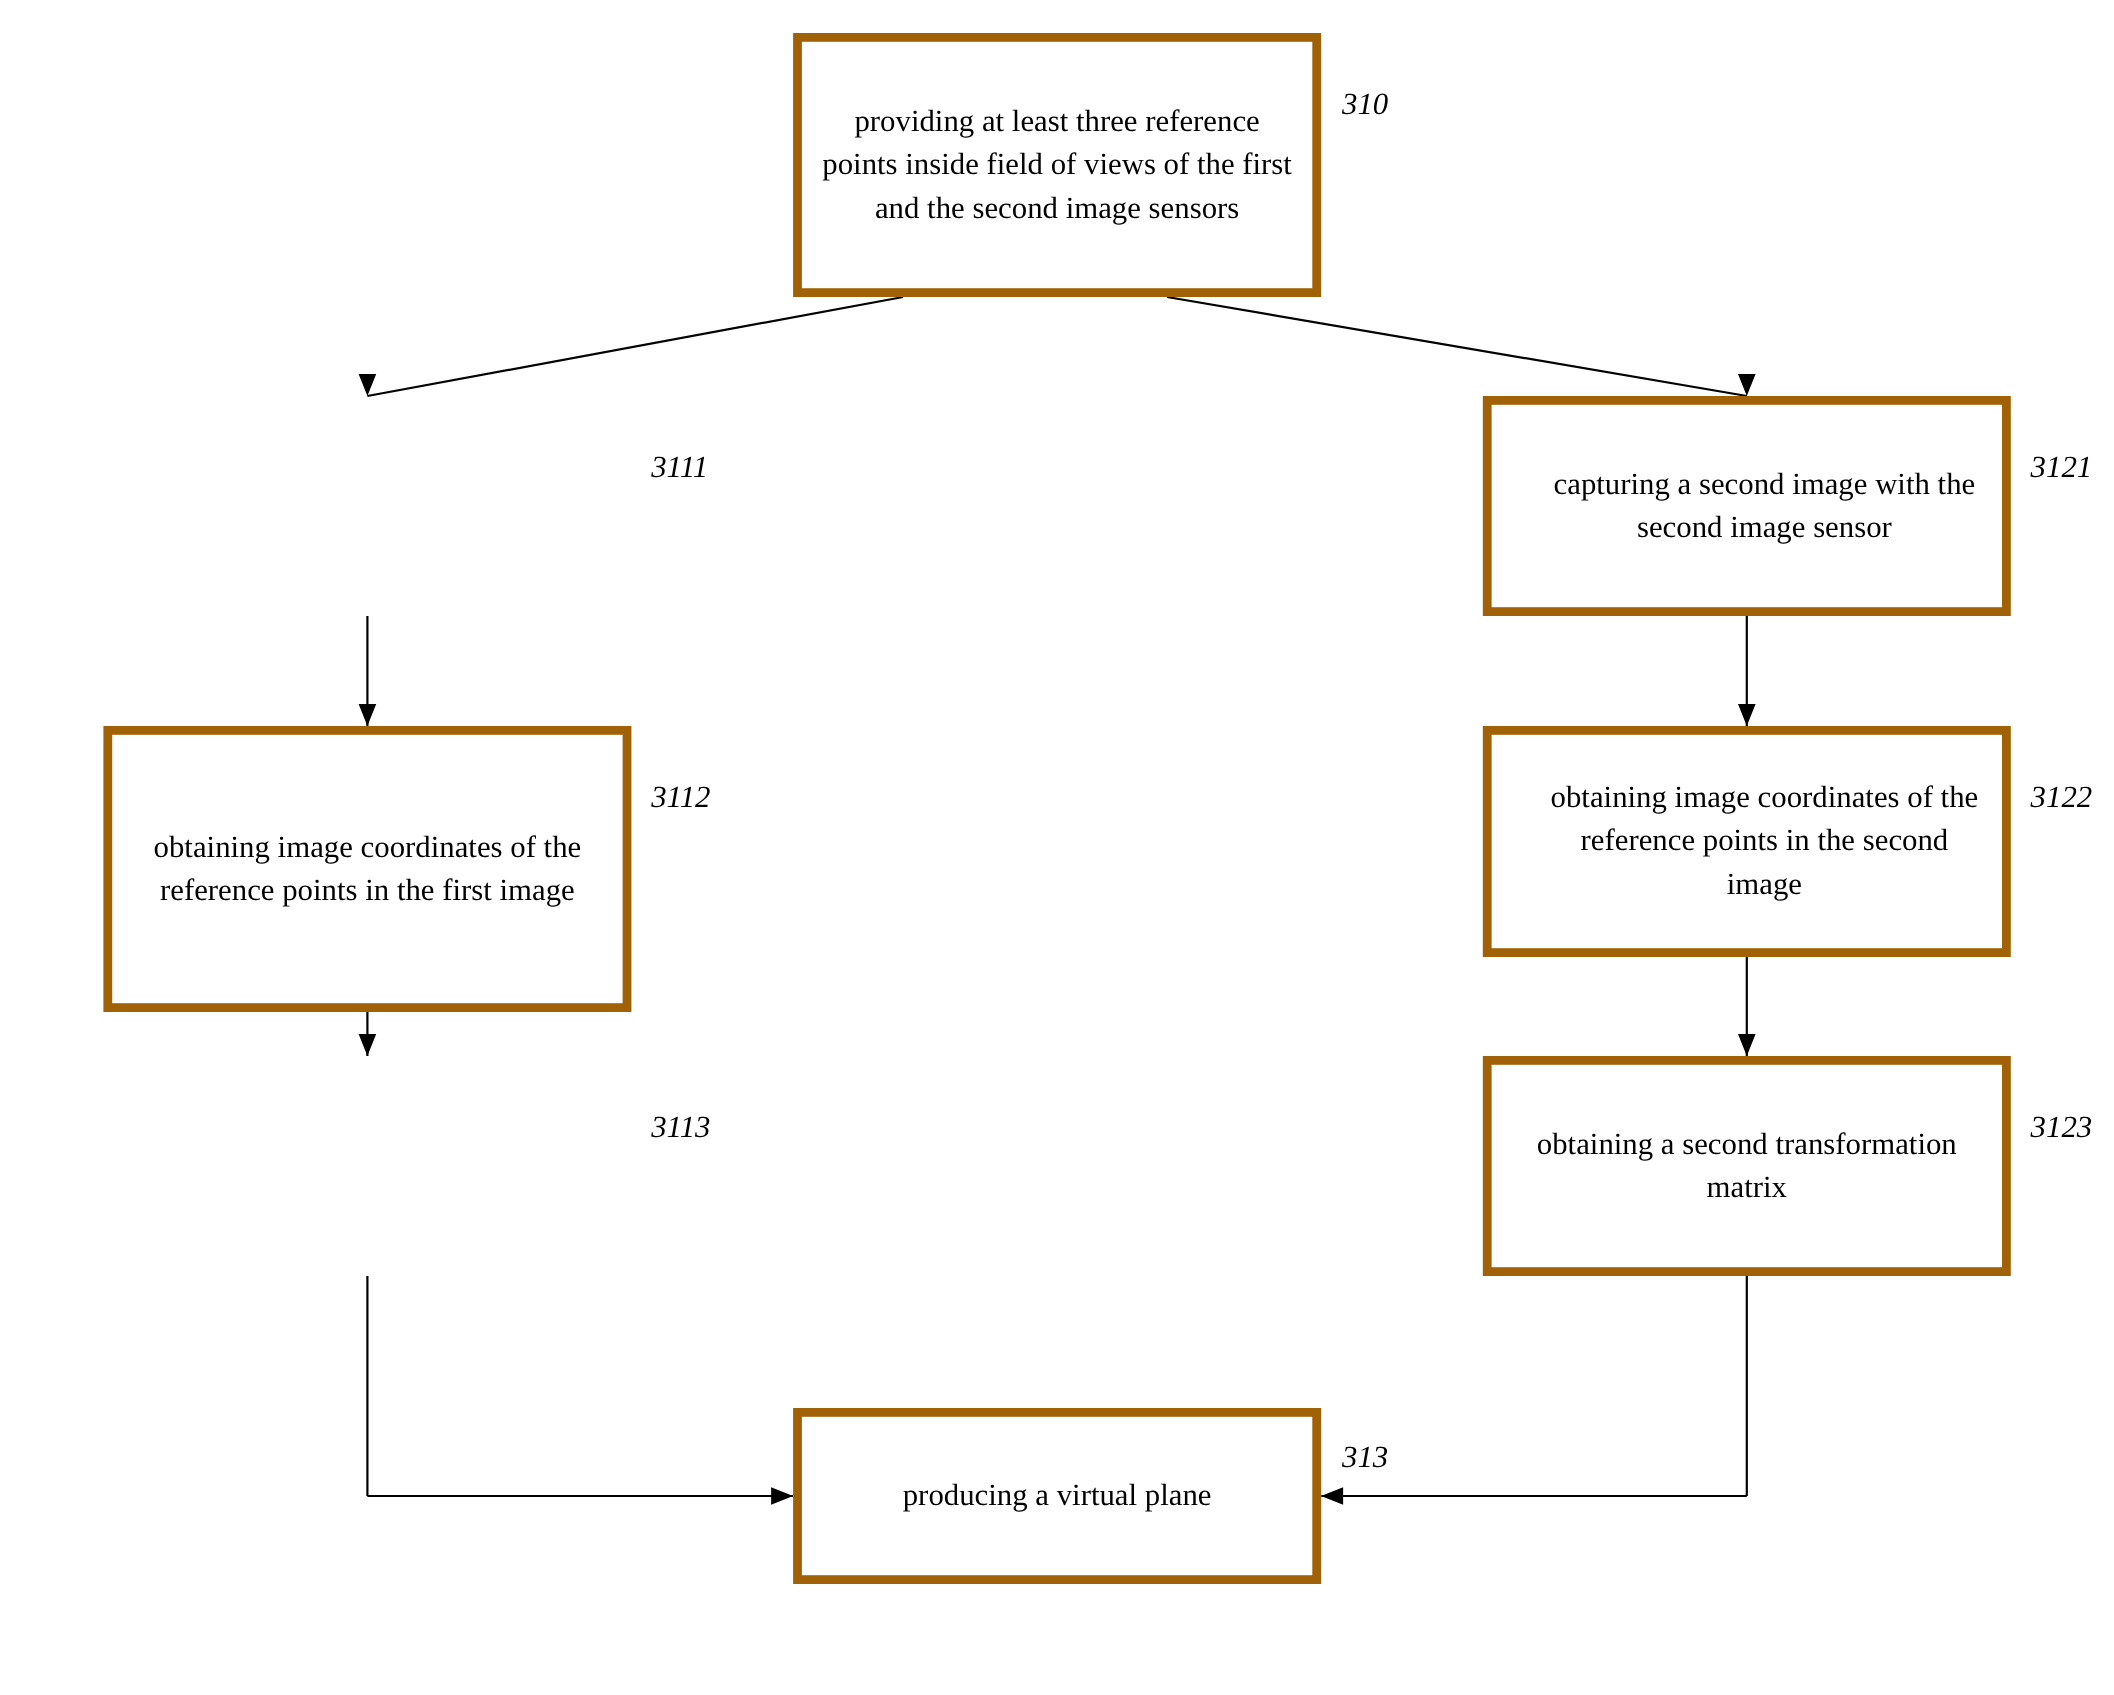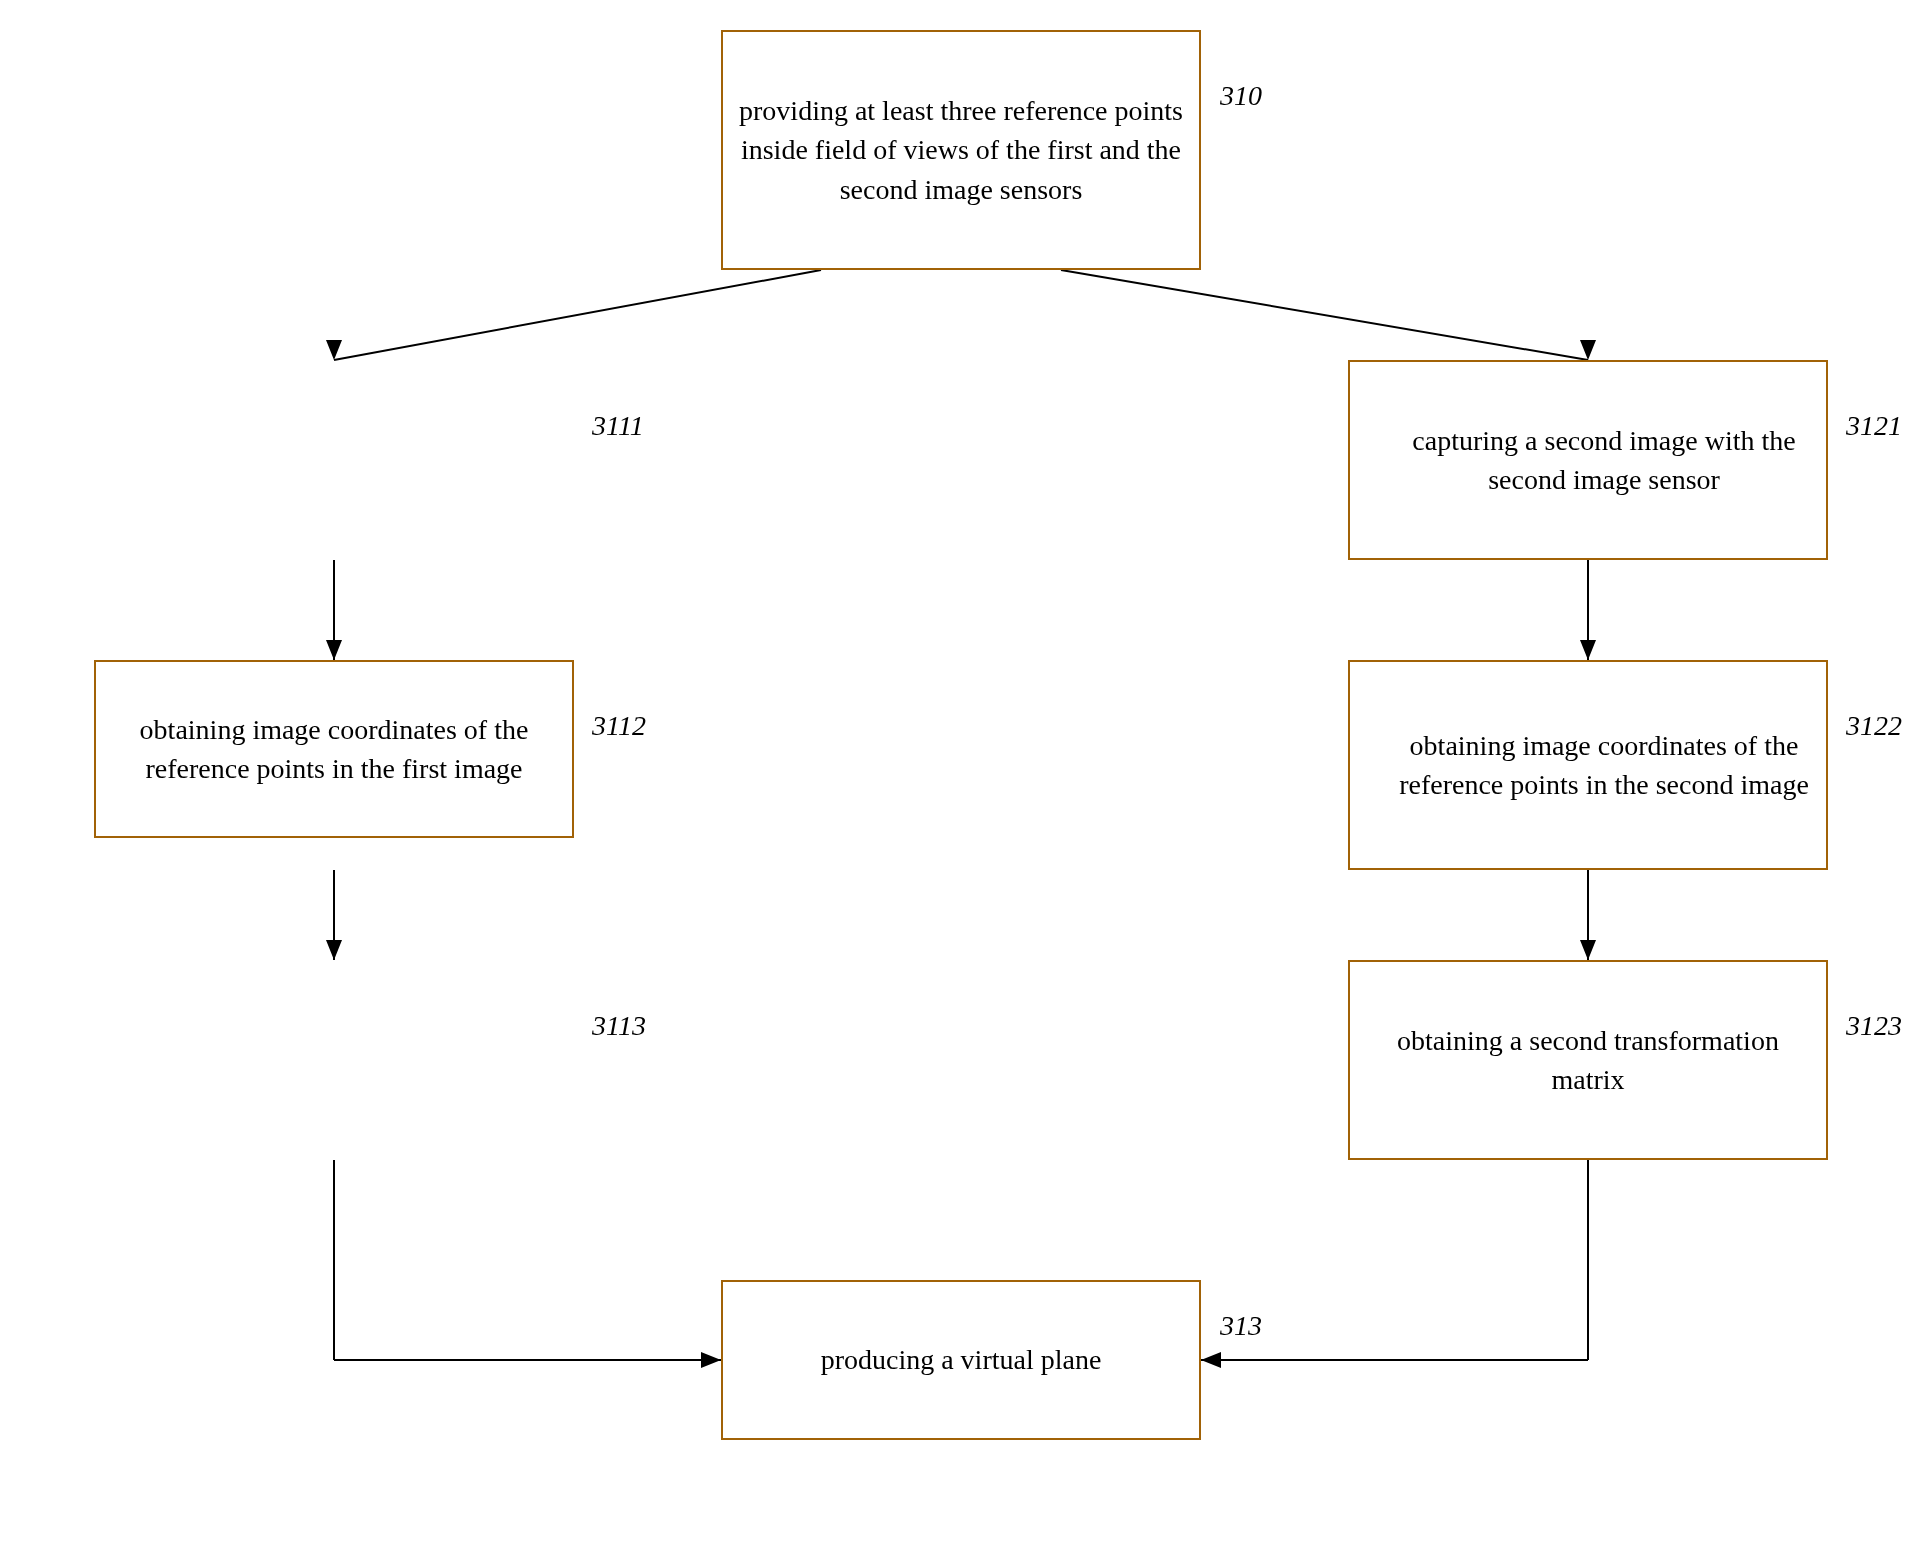--- a/index.html
+++ b/index.html
@@ -14,21 +14,21 @@
 
     .diagram-container {
       width: 1922px;
       height: 1541px;
       position: relative;
     }
 
     
     .flow-box {
       position: absolute;
-      border: 2px solid #a16207;
+      border: 8px solid #a16207;
       background: #fff;
       display: flex;
       align-items: center;
       justify-content: center;
       text-align: center;
       font-size: 28px;
       line-height: 1.4;
       padding: 10px 16px;
     }
 
@@ -43,21 +43,21 @@
     
     .box-3111 {
       width: 480px;
       height: 200px;
       left: 94px;
       top: 360px;
     }
 
     .box-3112 {
       width: 480px;
-      height: 178px;
+      height: 260px;
       left: 94px;
       top: 660px;
     }
 
     .box-3113 {
       width: 480px;
       height: 200px;
       left: 94px;
       top: 960px;
     }

